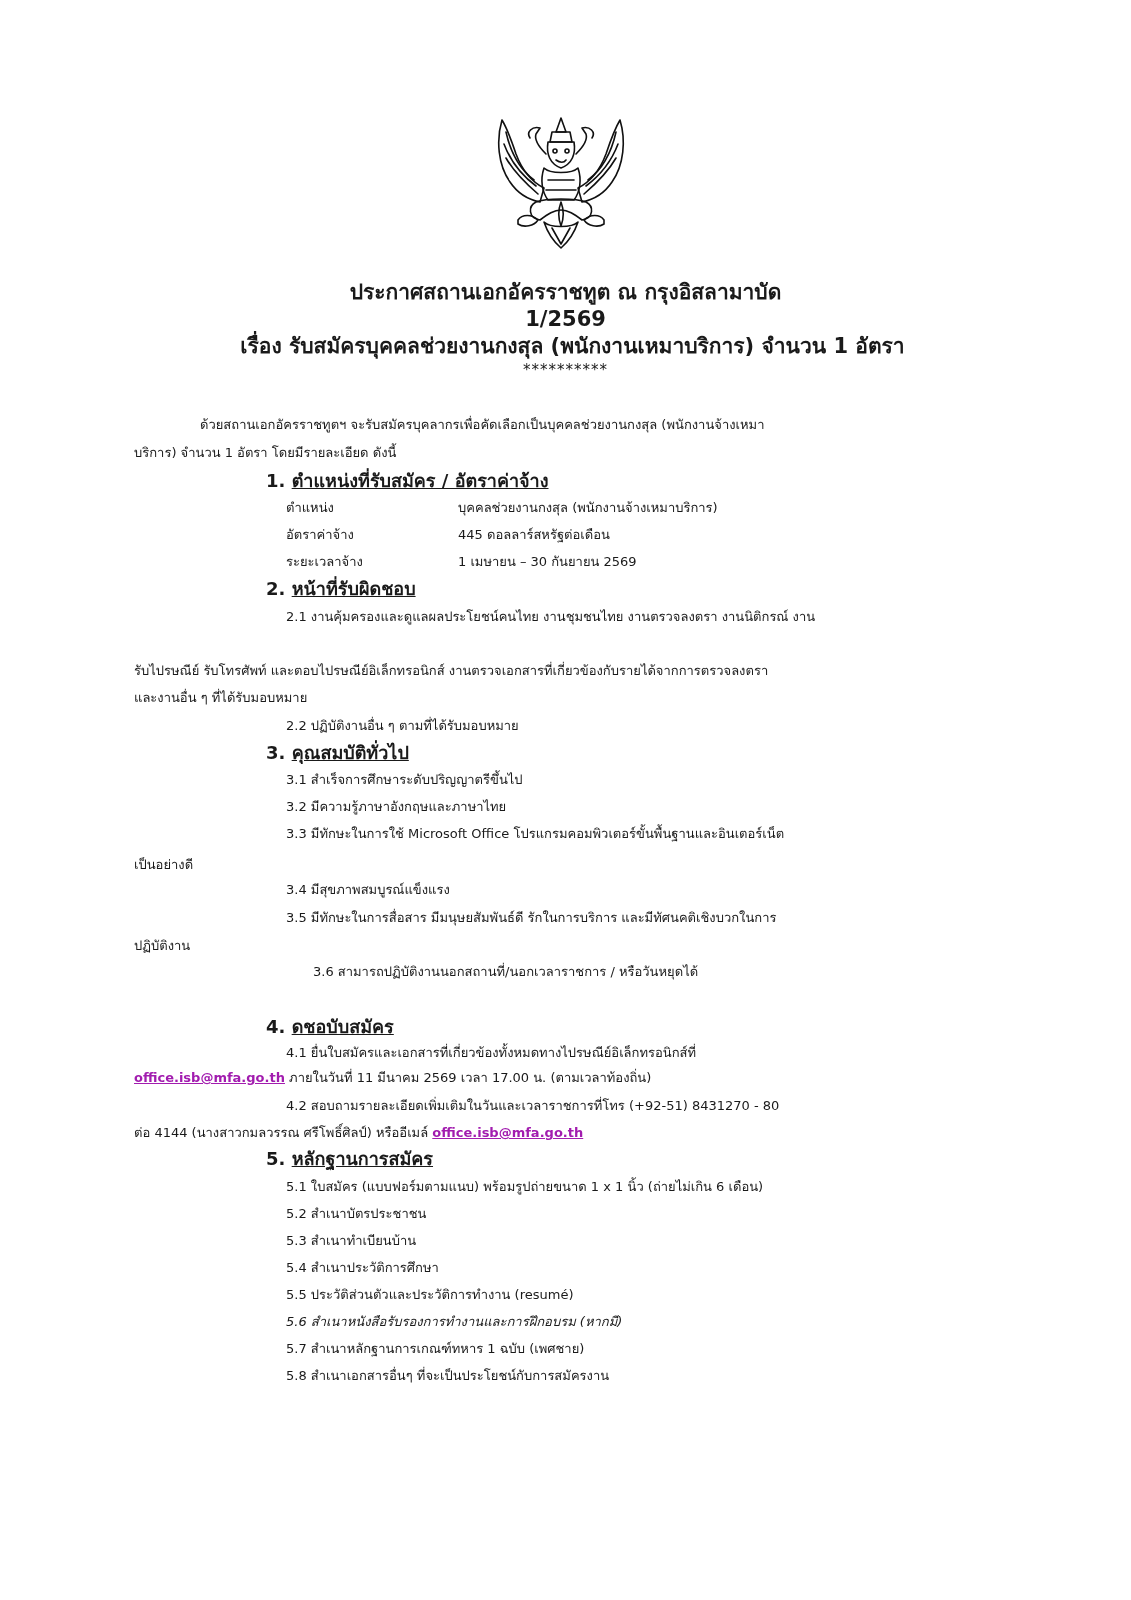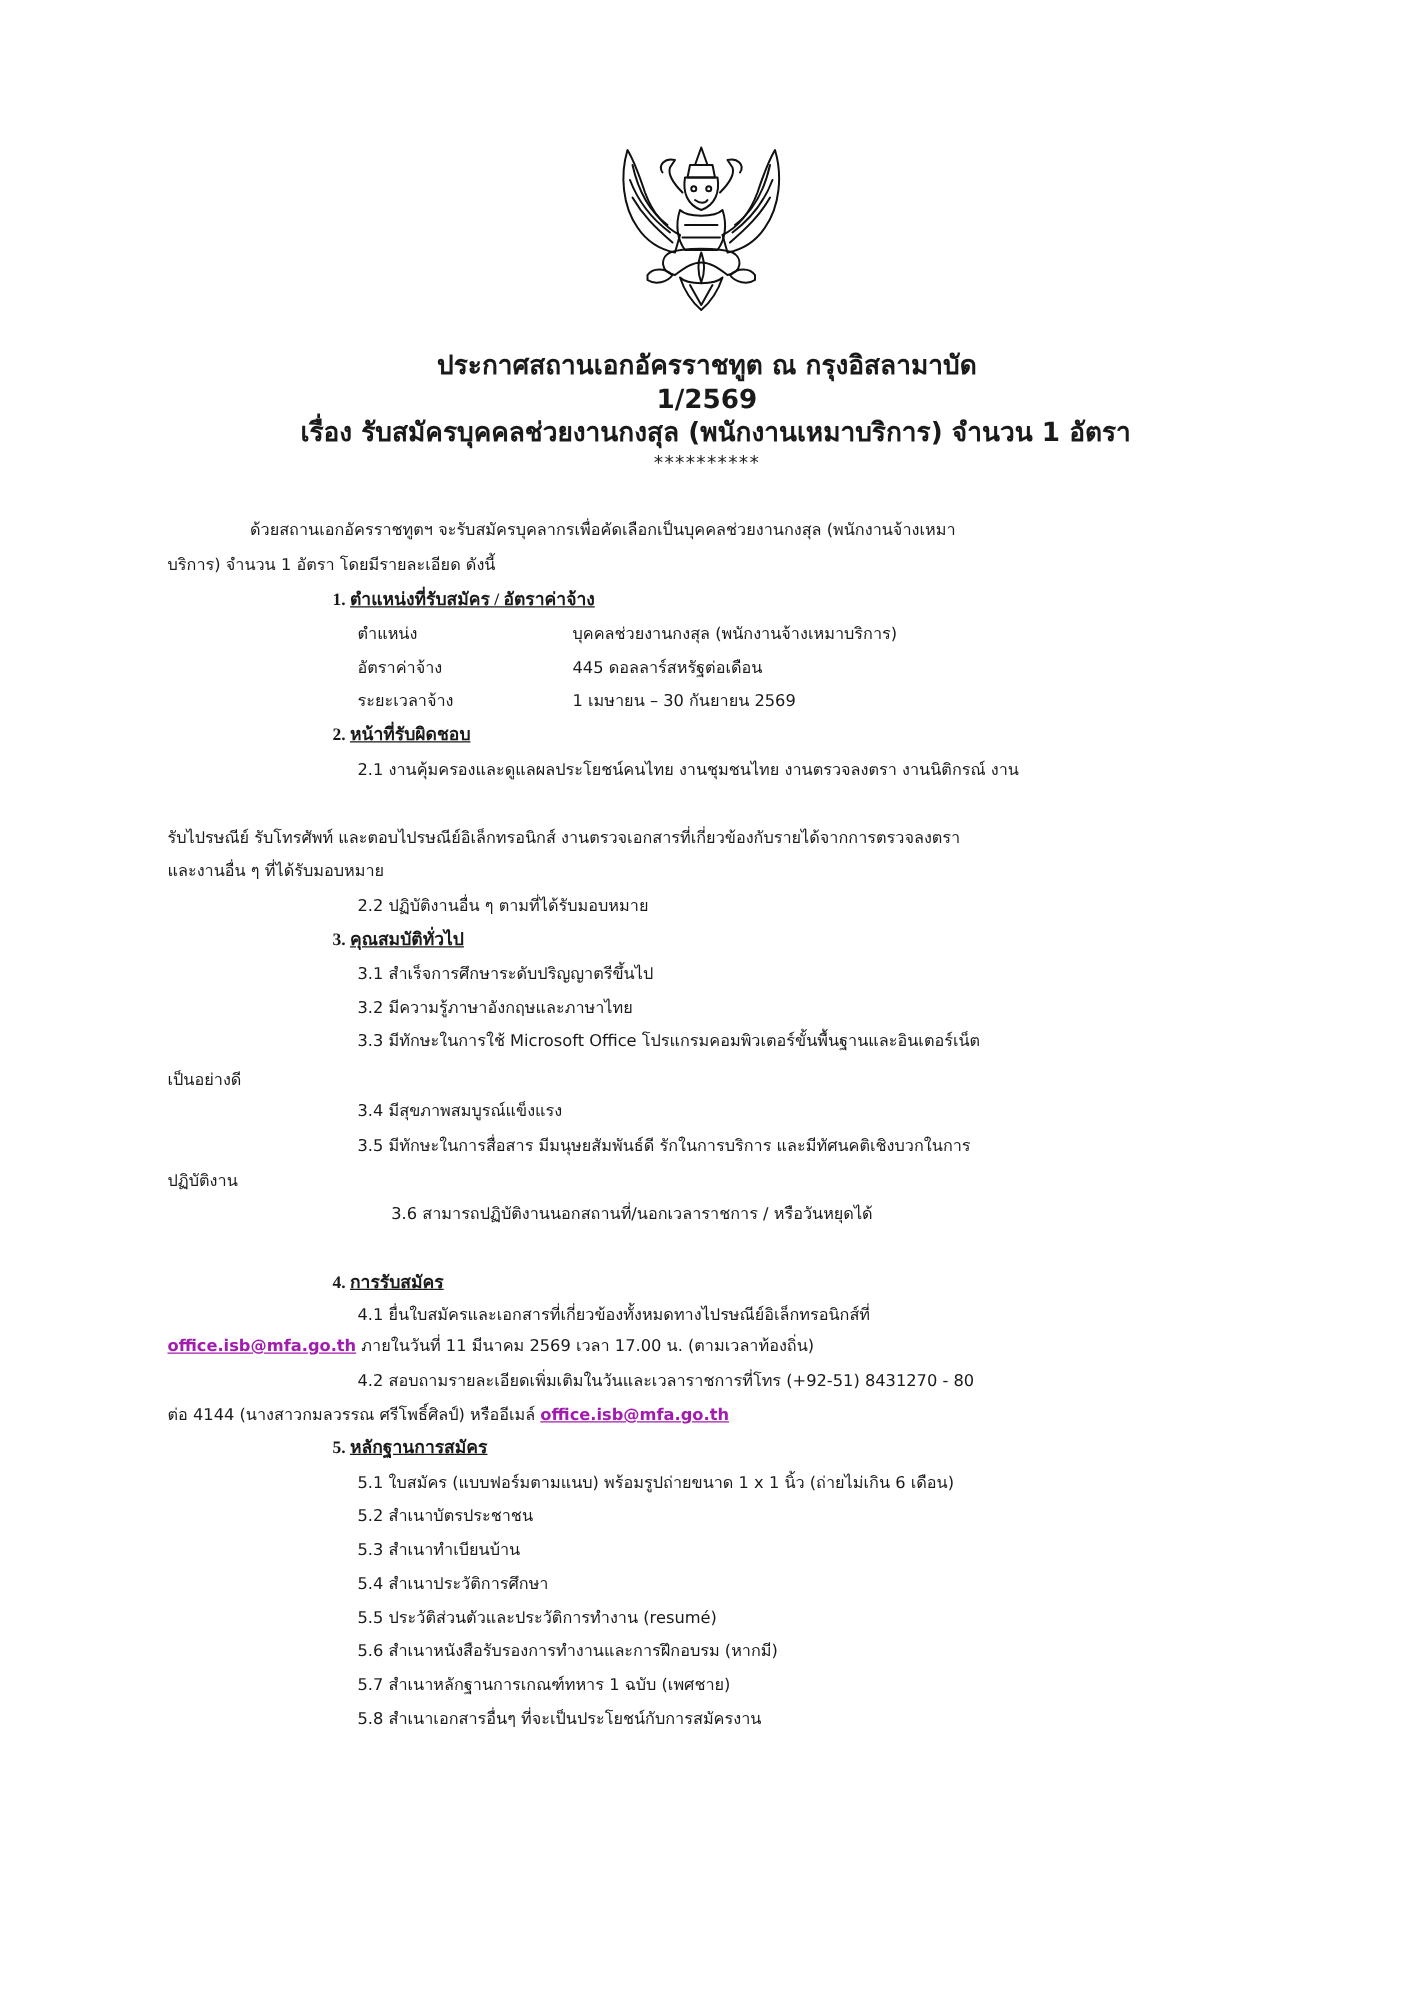--- a/index.html
+++ b/index.html
@@ -44,22 +44,21 @@
       white-space: nowrap;
     }
     .u { text-decoration: underline; }
     .link {
       color: #a21caf;
       text-decoration: underline;
       font-weight: bold;
     }
     .sec-title {
       font-weight: bold;
-      font-size: 14px;
-      font-family: Liberation Serif, serif;
+      font-size: 18px;
     }
     .label-col { display: inline-block; width: 172px; }
   </style>
 </head>
 <body>
 
 <div class="page">
 
   <svg class="emblem" viewBox="0 0 146 140" xmlns="http://www.w3.org/2000/svg">
     <g fill="none" stroke="#111" stroke-width="1.6" stroke-linejoin="round" stroke-linecap="round">
@@ -139,37 +138,37 @@
   <div class="line" style="left:286px; top:795px;">3.2 มีความรู้ภาษาอังกฤษและภาษาไทย</div>
   <div class="line" style="left:286px; top:822px;">3.3 มีทักษะในการใช้ Microsoft Office โปรแกรมคอมพิวเตอร์ขั้นพื้นฐานและอินเตอร์เน็ต</div>
   <div class="line" style="left:134px; top:853px;">เป็นอย่างดี</div>
   <div class="line" style="left:286px; top:878px;">3.4 มีสุขภาพสมบูรณ์แข็งแรง</div>
   <div class="line" style="left:286px; top:906px;">3.5 มีทักษะในการสื่อสาร มีมนุษยสัมพันธ์ดี รักในการบริการ และมีทัศนคติเชิงบวกในการ</div>
   <div class="line" style="left:134px; top:934px;">ปฏิบัติงาน</div>
   <div class="line" style="left:313px; top:960px;">3.6 สามารถปฏิบัติงานนอกสถานที่/นอกเวลาราชการ / หรือวันหยุดได้</div>
 
   <div class="line sec-title" style="left:266px; top:1015px;">
     <span>4.</span>
-    <span class="u">การรับสมัคร</span>
+    <span class="u">ดชอบับสมัคร</span>
   </div>
   <div class="line" style="left:286px; top:1041px;">4.1 ยื่นใบสมัครและเอกสารที่เกี่ยวข้องทั้งหมดทางไปรษณีย์อิเล็กทรอนิกส์ที่</div>
   <div class="line" style="left:134px; top:1066px;">
     <a class="link">office.isb@mfa.go.th</a><span> ภายในวันที่ 11 มีนาคม 2569 เวลา 17.00 น. (ตามเวลาท้องถิ่น)</span>
   </div>
   <div class="line" style="left:286px; top:1094px;">4.2 สอบถามรายละเอียดเพิ่มเติมในวันและเวลาราชการที่โทร (+92-51) 8431270 - 80</div>
   <div class="line" style="left:134px; top:1121px;">
     <span>ต่อ 4144 (นางสาวกมลวรรณ ศรีโพธิ์ศิลป์) หรืออีเมล์ </span><a class="link">office.isb@mfa.go.th</a>
   </div>
 
   <div class="line sec-title" style="left:266px; top:1147px;">
     <span>5.</span>
     <span class="u">หลักฐานการสมัคร</span>
   </div>
   <div class="line" style="left:286px; top:1175px;">5.1 ใบสมัคร (แบบฟอร์มตามแนบ) พร้อมรูปถ่ายขนาด 1 x 1 นิ้ว (ถ่ายไม่เกิน 6 เดือน)</div>
   <div class="line" style="left:286px; top:1202px;">5.2 สำเนาบัตรประชาชน</div>
   <div class="line" style="left:286px; top:1229px;">5.3 สำเนาทำเบียนบ้าน</div>
   <div class="line" style="left:286px; top:1256px;">5.4 สำเนาประวัติการศึกษา</div>
   <div class="line" style="left:286px; top:1283px;">5.5 ประวัติส่วนตัวและประวัติการทำงาน (resumé)</div>
-  <div class="line" style="left:286px; top:1310px;">5.6 สำเนาหนังสือรับรองการทำงานและการฝึกอบรม (หากมี)</div>
+  <div class="line" style="left:286px; top:1310px;font-style:italic;">5.6 สำเนาหนังสือรับรองการทำงานและการฝึกอบรม (หากมี)</div>
   <div class="line" style="left:286px; top:1337px;">5.7 สำเนาหลักฐานการเกณฑ์ทหาร 1 ฉบับ (เพศชาย)</div>
   <div class="line" style="left:286px; top:1364px;">5.8 สำเนาเอกสารอื่นๆ ที่จะเป็นประโยชน์กับการสมัครงาน</div>
 
 </div>
 
 </body></html>

